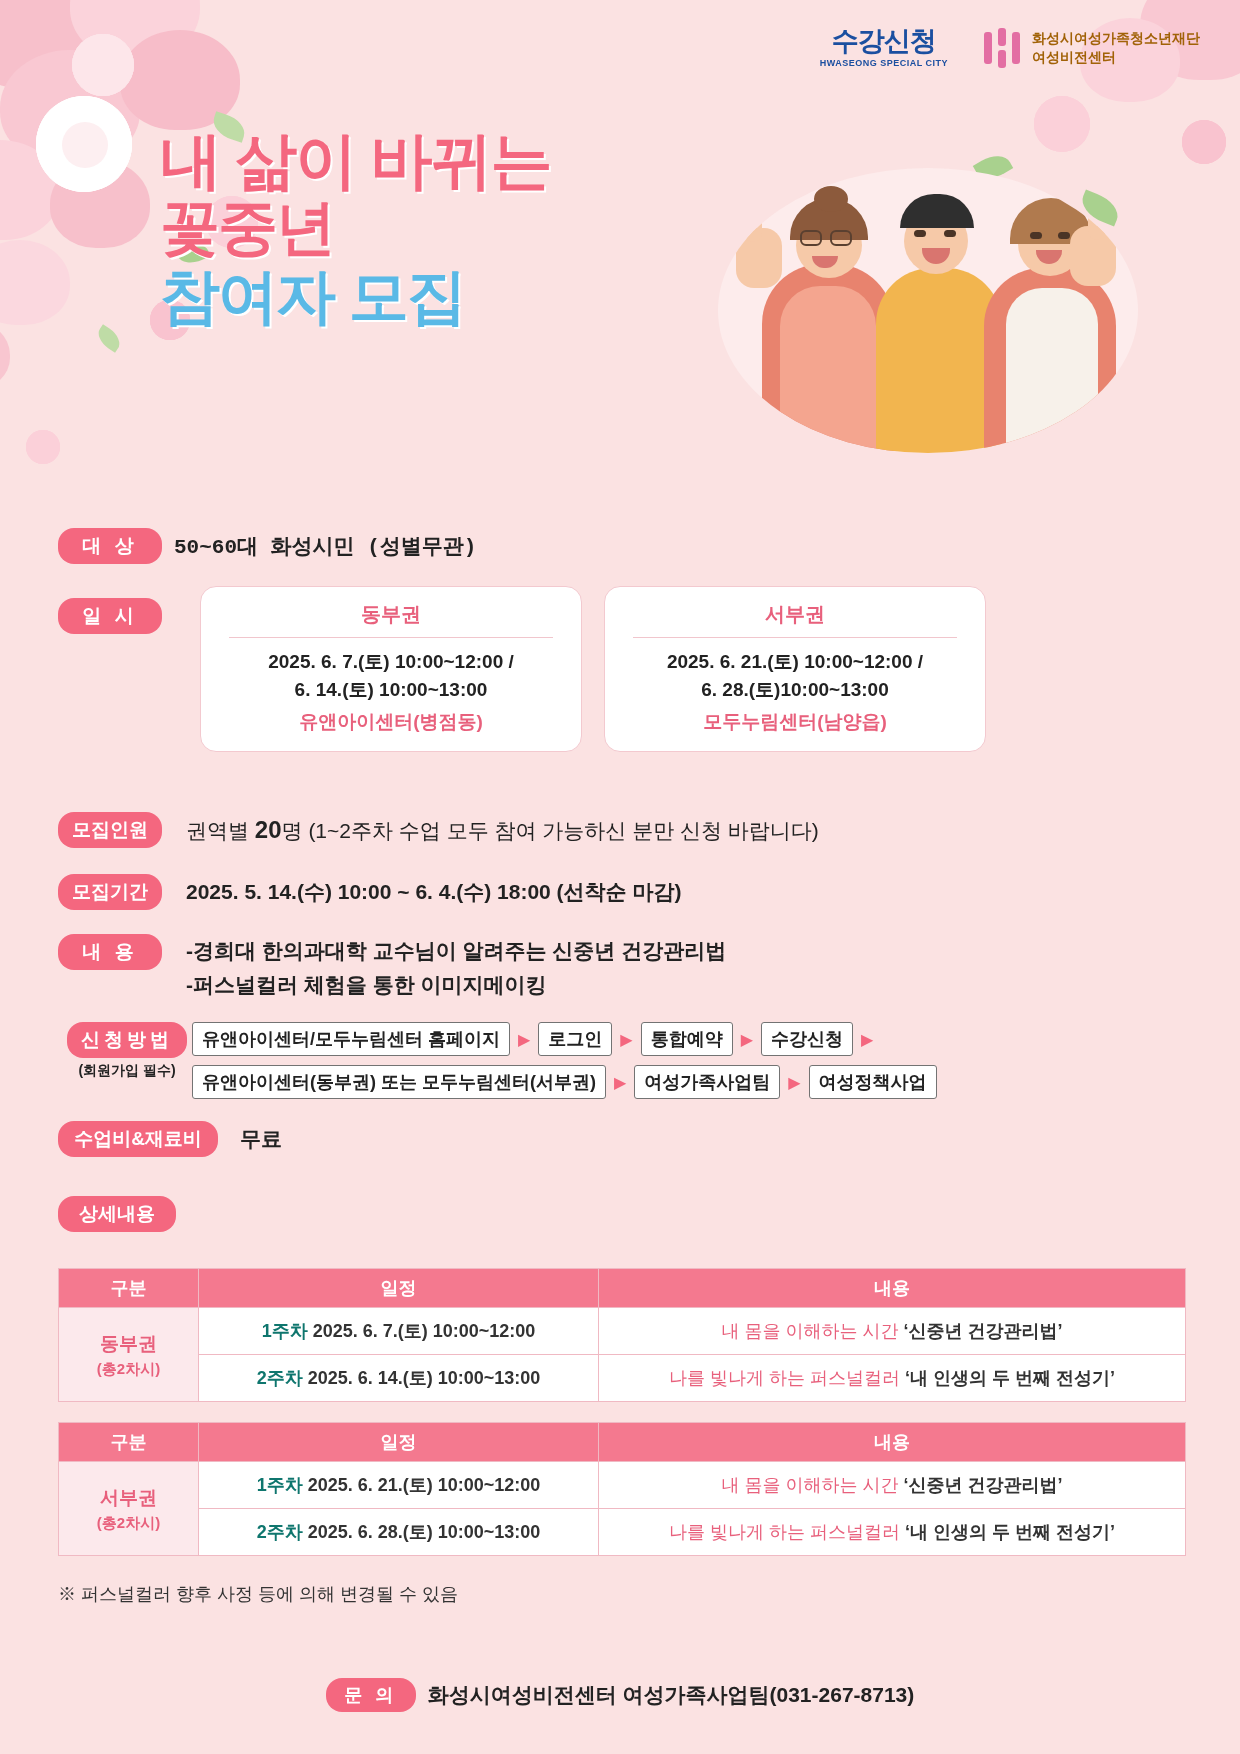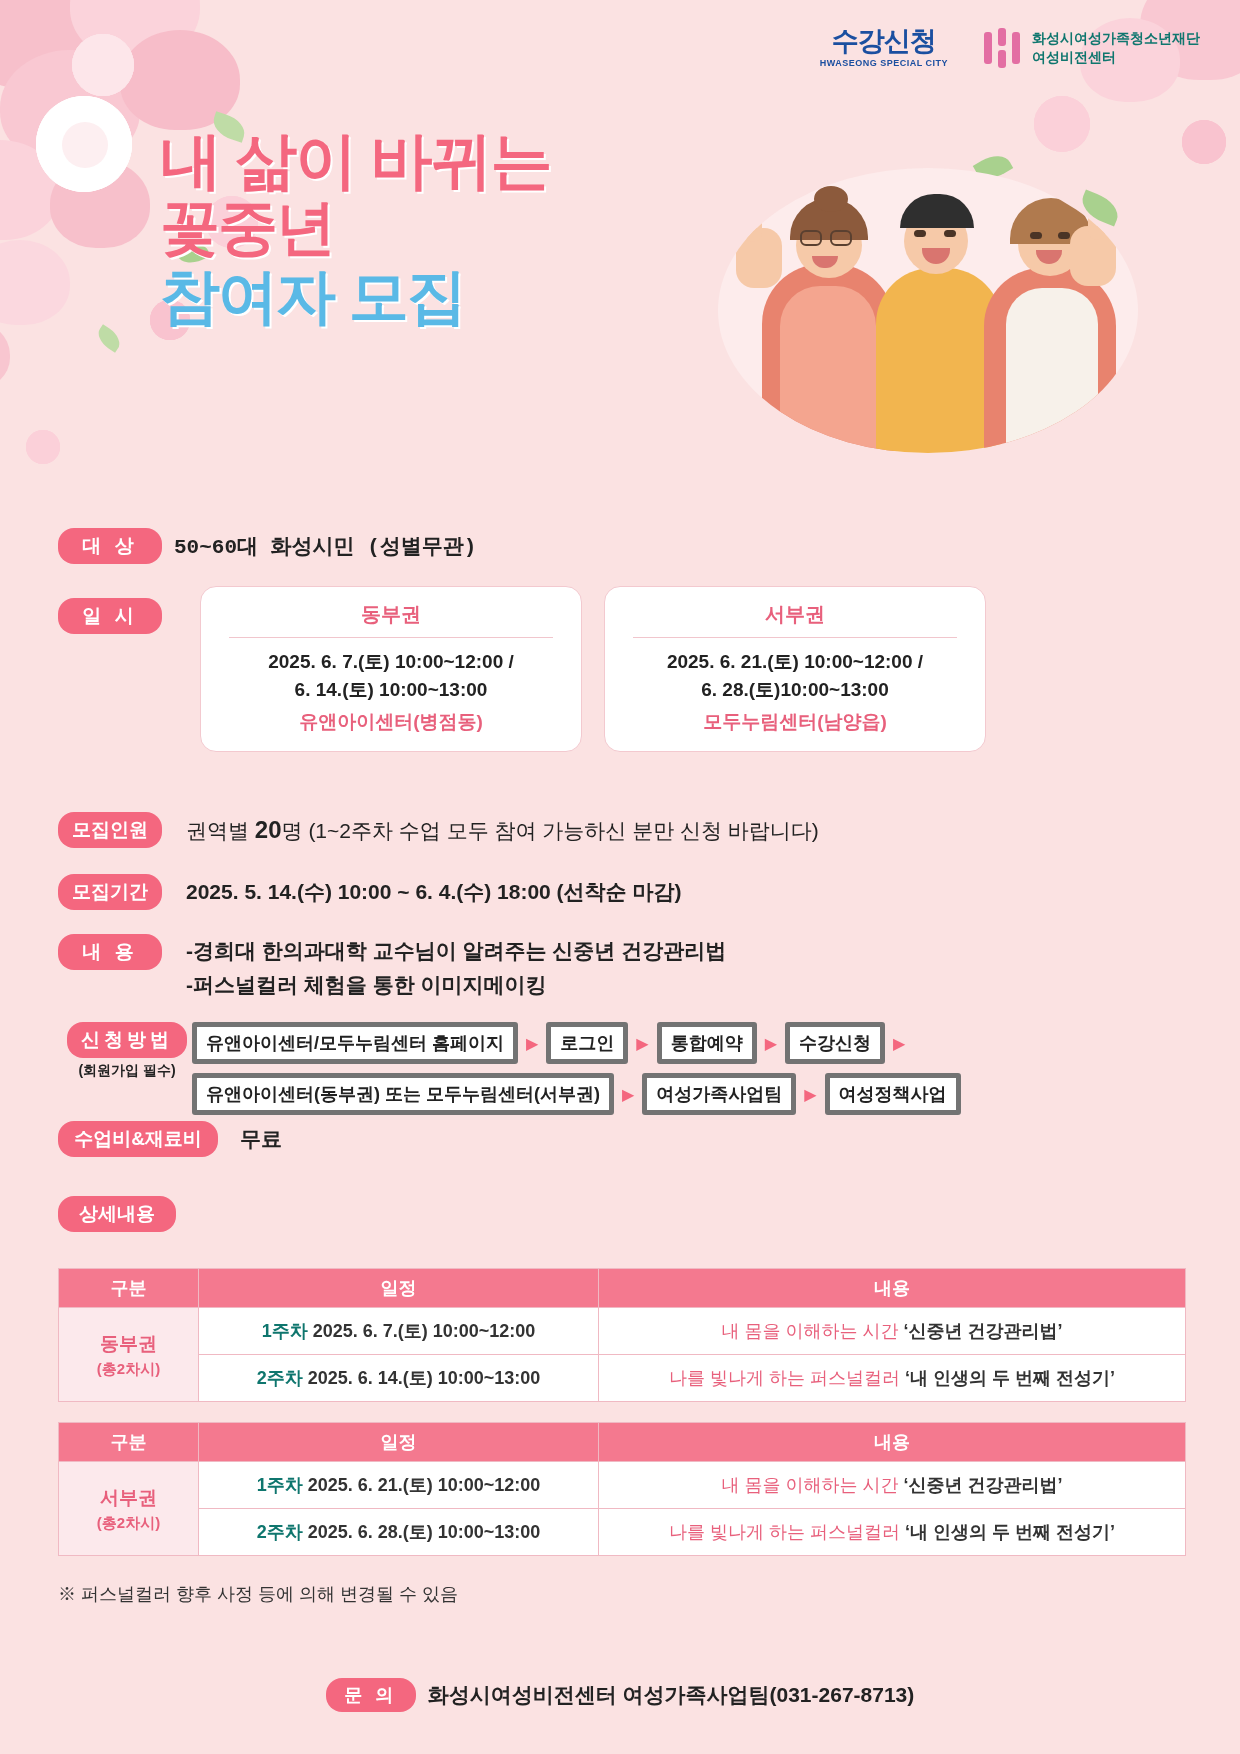--- a/index.html
+++ b/index.html
@@ -37,21 +37,21 @@
   }
 
   
   .logos { position:absolute; top:28px; right:40px; display:flex; align-items:center; gap:34px;}
   .logo-city { text-align:center; }
   .logo-city .ko { font-size:27px; font-weight:bold; color:#1b4fa0; letter-spacing:-1px; line-height:1;}
   .logo-city .en { font-size:9px; font-weight:bold; color:#1b4fa0; letter-spacing:0.5px; margin-top:3px;}
   .logo-found { display:flex; align-items:center; gap:10px;}
   .logo-mark { width:40px; height:40px; position:relative;}
   .logo-mark i { position:absolute; background:#e36ea3; border-radius:3px; display:block;}
-  .logo-found .txt { font-size:14px; font-weight:bold; color:#0f766e; line-height:1.35;}
+  .logo-found .txt { font-size:14px; font-weight:bold; color:#a16207; line-height:1.35;}
 
   
   .title { position:absolute; left:160px; top:128px; }
   .title .l1 { font-size:62px; font-weight:bold; color:#f4677f; letter-spacing:-2px; line-height:1.05; text-shadow:2px 2px 0 #fff;}
   .title .l2 { font-size:60px; font-weight:bold; color:#f4677f; letter-spacing:-2px; line-height:1.15; text-shadow:2px 2px 0 #fff;}
   .title .l3 { font-size:60px; font-weight:bold; color:#5ab9e6; letter-spacing:-2px; line-height:1.15; text-shadow:2px 2px 0 #fff;}
 
   
   .people { position:absolute; left:718px; top:168px; width:420px; height:285px;
             background:#fdecec; border-radius:50%; overflow:hidden;}
@@ -74,21 +74,21 @@
     padding:14px 10px 16px; text-align:center;
   }
   .card .head { color:#e8607c; font-size:20px; font-weight:bold; padding-bottom:9px;
                 border-bottom:1px solid #f1c6cd; margin:0 18px 10px;}
   .card .when { font-size:19px; font-weight:bold; color:#222; line-height:1.45;}
   .card .place { font-size:19px; font-weight:bold; color:#e8607c; margin-top:6px;}
 
   
   .flow { position:absolute; left:192px; }
   .flow .line { display:flex; align-items:center; gap:8px; margin-bottom:9px;}
-  .chip { border:5px solid #737373; background:#fff; border-radius:3px; padding:4px 9px;
+  .chip { border:1px solid #737373; background:#fff; border-radius:3px; padding:4px 9px;
           font-size:18px; font-weight:bold; color:#222; white-space:nowrap;}
   .arrow { color:#f4677f; font-size:16px; }
 
   
   .tbl { position:absolute; left:58px; width:1128px; border-collapse:collapse; }
   .tbl th, .tbl td { border:1px solid #f0b9c3; }
   .tbl th { background:#f4798f; color:#fff; font-size:18px; font-weight:bold; padding:7px 0;}
   .tbl td { background:#fff; font-size:18px; padding:11px 0; text-align:center;}
   .tbl td.side { background:#fce9ec; color:#e8607c; font-weight:bold; font-size:19px; width:140px;}
   .tbl td.side small { display:block; font-size:15px; font-weight:bold; margin-top:3px;}

